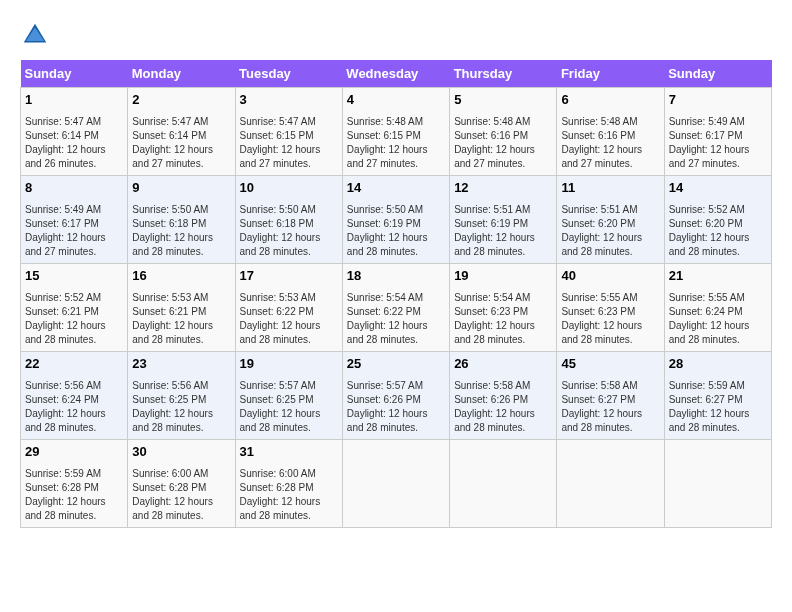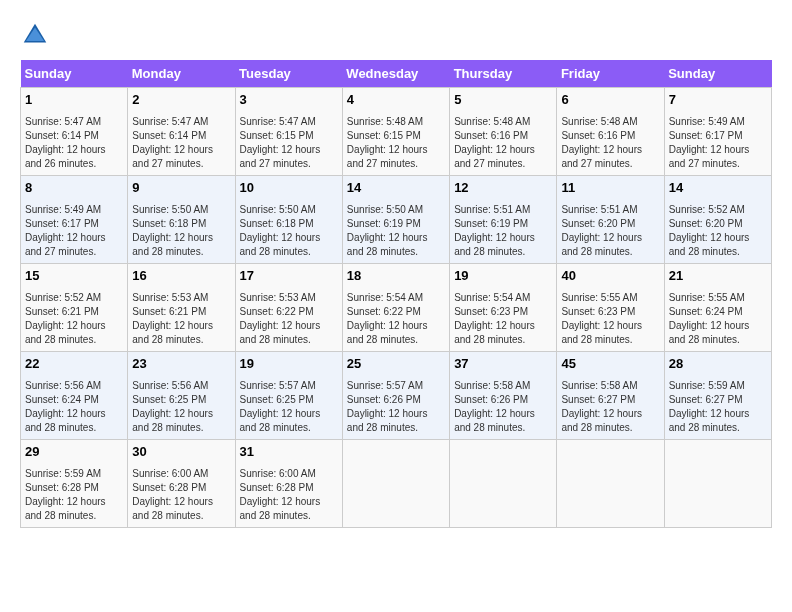--- a/index.html
+++ b/index.html
@@ -322,21 +322,21 @@
       </td>
         <td>
         <span class="day-num">25</span>
         <div class="day-info">
           Sunrise: 5:57 AM<br>
           Sunset: 6:26 PM<br>
           Daylight: 12 hours and 28 minutes.
         </div>
       </td>
         <td>
-        <span class="day-num">37</span>
+        <span class="day-num">26</span>
         <div class="day-info">
           Sunrise: 5:58 AM<br>
           Sunset: 6:26 PM<br>
           Daylight: 12 hours and 28 minutes.
         </div>
       </td>
         <td>
         <span class="day-num">45</span>
         <div class="day-info">
           Sunrise: 5:58 AM<br>

